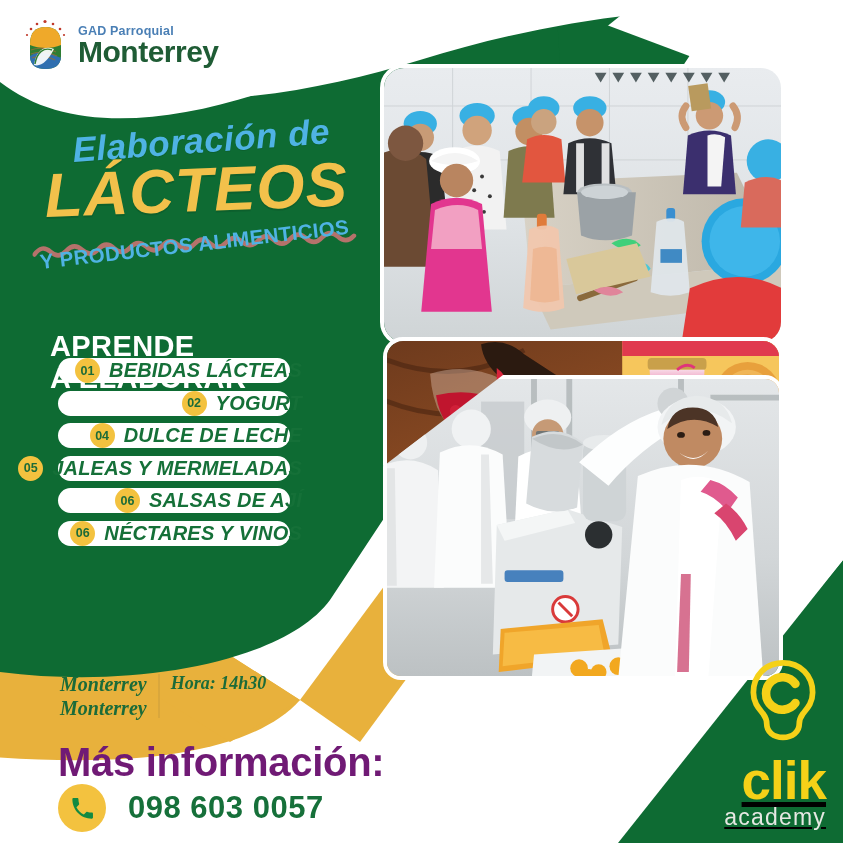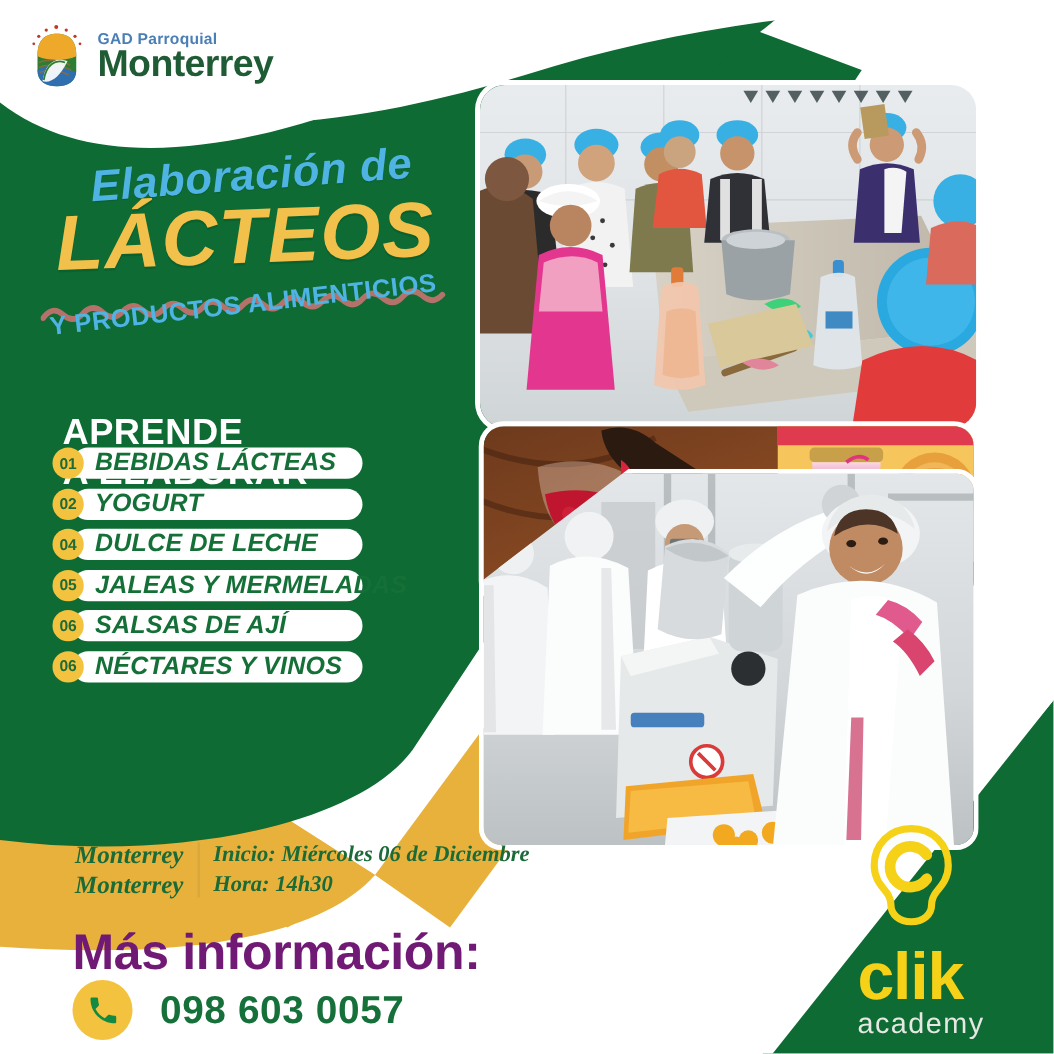--- a/index.html
+++ b/index.html
@@ -27,21 +27,21 @@
   .h-wave{position:absolute;left:-14px;top:102px;width:330px;height:26px;transform:rotate(-3deg);}
   .h-prod{font-size:20.5px;color:#4FB3E4;font-weight:800;letter-spacing:.4px;position:absolute;
           left:-6px;top:124px;transform:rotate(-6.5deg);transform-origin:left center;white-space:nowrap;}
 
   
   .aprende{position:absolute;left:50px;top:298px;color:#ffffff;font-size:29px;font-weight:800;
            line-height:1.12;letter-spacing:.4px;margin-top:32px;}
 
   
   .list{position:absolute;left:42px;top:358px;width:260px;}
-  .pill{position:relative;height:25px;margin-bottom:7.5px;display:flex;align-items:center;}
+  .pill{position:relative;height:25px;margin-bottom:7.5px;display:flex;align-items:center;justify-content:flex-end;}
   .pill-bg{position:absolute;left:16px;top:0;height:25px;background:#ffffff;border-radius:13px;z-index:1;}
   .pill-num{position:relative;z-index:3;width:25px;height:25px;border-radius:50%;background:#F3C23F;
             color:#1c6b38;font-size:12.5px;font-weight:700;display:flex;align-items:center;justify-content:center;
             flex:0 0 auto;}
   .pill-label{position:relative;z-index:3;margin-left:9px;color:#157038;font-size:20px;font-weight:800;
               font-style:italic;letter-spacing:.2px;white-space:nowrap;}
 
   
   .photo{position:absolute;overflow:hidden;}
   .ph-top{left:380px;top:64px;width:405px;height:282px;border-radius:24px;border:4px solid #fff;box-sizing:border-box;}
@@ -58,21 +58,21 @@
   .foot-r{font-family:"Liberation Serif",serif;font-style:italic;font-weight:700;color:#1b6b39;
           font-size:18px;line-height:1.33;white-space:nowrap;}
 
   .mas{position:absolute;left:58px;top:740px;color:#701a75;font-size:40px;font-weight:800;letter-spacing:-.3px;}
   .phone-row{position:absolute;left:58px;top:784px;display:flex;align-items:center;gap:22px;}
   .phone-ic{width:48px;height:48px;border-radius:50%;background:#F3C23F;display:flex;align-items:center;
             justify-content:center;flex:0 0 auto;}
   .phone-num{color:#16703a;font-size:31px;font-weight:600;letter-spacing:.5px;}
 
   
-  .clik{position:absolute;left:686px;top:655px;width:140px;text-align:left;}
+  .clik{position:absolute;left:686px;top:655px;width:140px;text-align:right;text-decoration:underline;}
   .clik-word{color:#F5D118;font-size:53px;font-weight:700;line-height:.9;letter-spacing:-1px;margin-top:2px;}
   .clik-sub{color:#e6e8e3;font-size:23px;font-weight:400;letter-spacing:1.2px;line-height:1;margin-top:1px;}
 </style>
 </head>
 <body>
 
 <div class="flyer">
 
   <svg class="bg-svg" viewBox="0 0 843 843">
     <defs>
@@ -485,21 +485,20 @@
     </svg>
   </div>
 
   <div class="foot">
     <div class="foot-l">
       <div>Monterrey</div>
       <div>Monterrey</div>
     </div>
     <div class="foot-div"></div>
     <div class="foot-r">
-      <div>Inicio: Miércoles 06 de Diciembre</div>
       <div>Hora: 14h30</div>
     </div>
   </div>
 
   <div class="mas">Más información:</div>
 
   <div class="phone-row">
     <div class="phone-ic">
       <svg viewBox="0 0 24 24" width="27" height="27">
         <path d="M6.6 10.8c1.5 2.9 3.7 5.1 6.6 6.6l2.2-2.2c.3-.3.7-.4 1.1-.2 1.2.4 2.5.6 3.8.6.6 0 1 .4 1 1V20c0 .6-.4 1-1 1C10.7 21 3 13.3 3 3.7c0-.6.4-1 1-1h3.4c.6 0 1 .4 1 1 0 1.3.2 2.6.6 3.8.1.4 0 .8-.2 1.1l-2.2 2.2z" fill="#138a42"></path>

